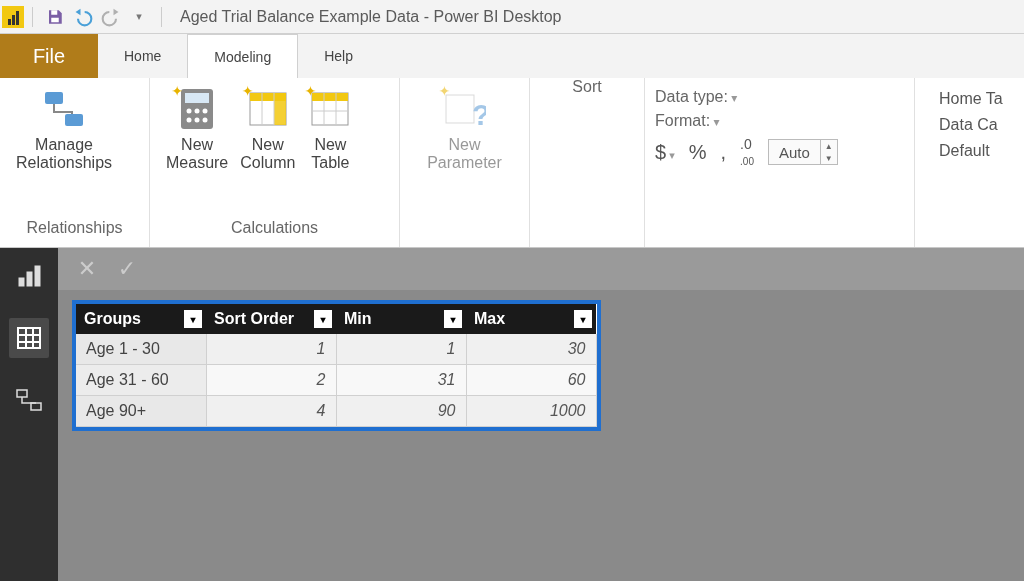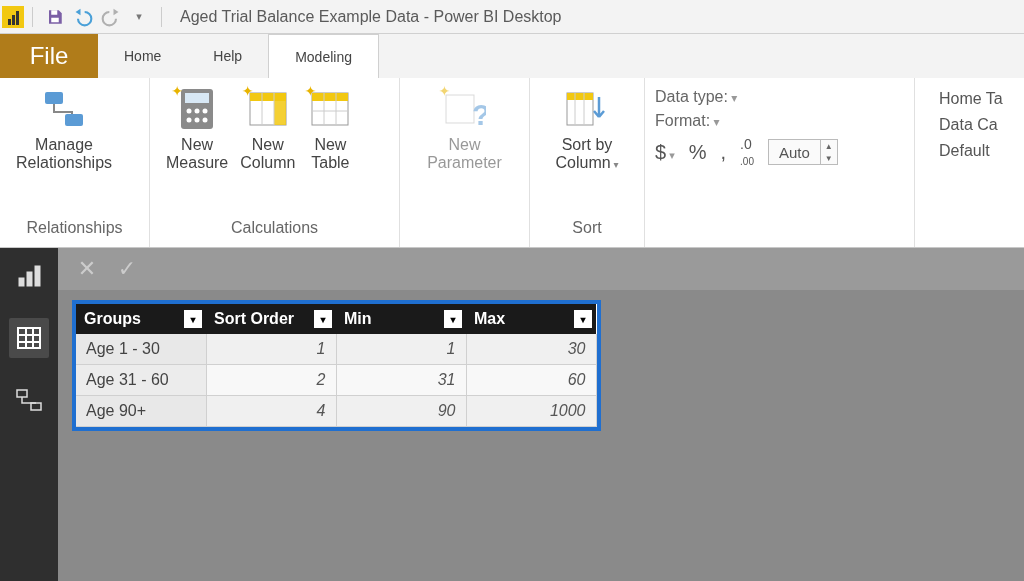--- a/index.html
+++ b/index.html
@@ -13,21 +13,21 @@
   .pbi-logo span:nth-child(1){height:6px;}
   .pbi-logo span:nth-child(2){height:10px;}
   .pbi-logo span:nth-child(3){height:14px;}
   .tb-sep { width: 1px; height: 20px; background: #ccc; margin: 0 8px; }
   .qat-btn { width: 28px; height: 28px; display: flex; align-items: center; justify-content: center; color: #606060; cursor: pointer; }
   .save-icon { width: 18px; height: 18px; }
   .tb-title { font-size: 16px; color: #5a5a5a; margin-left: 10px; }
 
   
   .tabstrip { height: 44px; background: #f3f3f3; display: flex; align-items: stretch; }
-  .file-tab { width: 98px; background: #b07c1a; color: #fff; display: flex; align-items: center; justify-content: center; font-size: 24px; cursor: pointer; }
+  .file-tab { width: 98px; background: #b07c1a; color: #fff; display: flex; align-items: center; justify-content: center; font-size: 20px; cursor: pointer; }
   .ribbon-tab { padding: 0 26px; display: flex; align-items: center; font-size: 14px; color: #444; cursor: pointer; position: relative; }
   .ribbon-tab.active { background: #fff; border-top: 1px solid #d0d0d0; border-left: 1px solid #d0d0d0; border-right: 1px solid #d0d0d0; }
 
   
   .ribbon { height: 170px; background: #fff; display: flex; border-bottom: 1px solid #c8c8c8; }
   .rgroup { border-right: 1px solid #e0e0e0; display: flex; flex-direction: column; }
   .rgroup-body { flex: 1; display: flex; align-items: flex-start; padding: 6px 10px 0 10px; }
   .rgroup-label { height: 28px; text-align: center; font-size: 16px; color: #666; padding-bottom: 2px; }
   .bigbtn { display: flex; flex-direction: column; align-items: center; justify-content: flex-start; padding: 2px 6px; cursor: pointer; }
   .bigbtn .icon { width: 46px; height: 46px; margin-bottom: 4px; display: flex; align-items: center; justify-content: center; }
@@ -102,22 +102,22 @@
     </div>
     <div class="qat-btn" style="font-size:11px;color:#777;">▾</div>
     <div class="tb-sep"></div>
     <div class="tb-title">Aged Trial Balance Example Data - Power BI Desktop</div>
   </div>
 </div>
 
 <div class="tabstrip">
   <div class="file-tab">File</div>
   <div class="ribbon-tab">Home</div>
+  <div class="ribbon-tab active">Modeling</div>
   <div class="ribbon-tab">Help</div>
-  <div class="ribbon-tab active">Modeling</div>
 </div>
 
 <div class="ribbon">
   <div class="rgroup" style="width:150px;justify-content:flex-end;">
     <div class="rgroup-body">
       <div class="bigbtn">
         <div class="icon icon-wrap">
           <svg width="46" height="46" viewBox="0 0 46 46">
               <rect x="4" y="6" width="18" height="12" rx="2" fill="#5b9bd5"></rect>
               <rect x="24" y="28" width="18" height="12" rx="2" fill="#5b9bd5"></rect>
@@ -192,35 +192,20 @@
               <text x="30" y="38" font-size="30" fill="#5b9bd5" font-weight="bold">?</text>
             </svg>
         </div>
         <div class="lbl" style="white-space:pre-line;">New
 Parameter</div>
       </div>
     </div>
   </div>
 
   <div class="rgroup" style="width:115px;">
-    <div class="rgroup-body" style="justify-content:center;">
-      <div class="bigbtn">
-        <div class="icon">
-          <svg width="44" height="40" viewBox="0 0 44 40">
-              <rect x="2" y="4" width="26" height="32" fill="#fff" stroke="#999"></rect>
-              <rect x="2" y="4" width="26" height="7" fill="#f2c811"></rect>
-              <line x1="10" y1="4" x2="10" y2="36" stroke="#ccc"></line>
-              <line x1="19" y1="4" x2="19" y2="36" stroke="#ccc"></line>
-              <path d="M34 8v20m0 0l-5-6m5 6l5-6" stroke="#5b9bd5" stroke-width="2.5" fill="none"></path>
-            </svg>
-        </div>
-        <div class="lbl" style="white-space:pre-line;"><span>Sort by
-Column</span><span style="font-size:10px;color:#888;"> ▾</span></div>
-      </div>
-    </div>
     <div class="rgroup-label">Sort</div>
   </div>
 
   <div class="rgroup" style="width:270px;">
     <div class="rgroup-body">
       <div class="fmt-col">
         <div class="fmt-row">
             <span class="dd">Data type:</span>
           </div>
         <div class="fmt-row">

